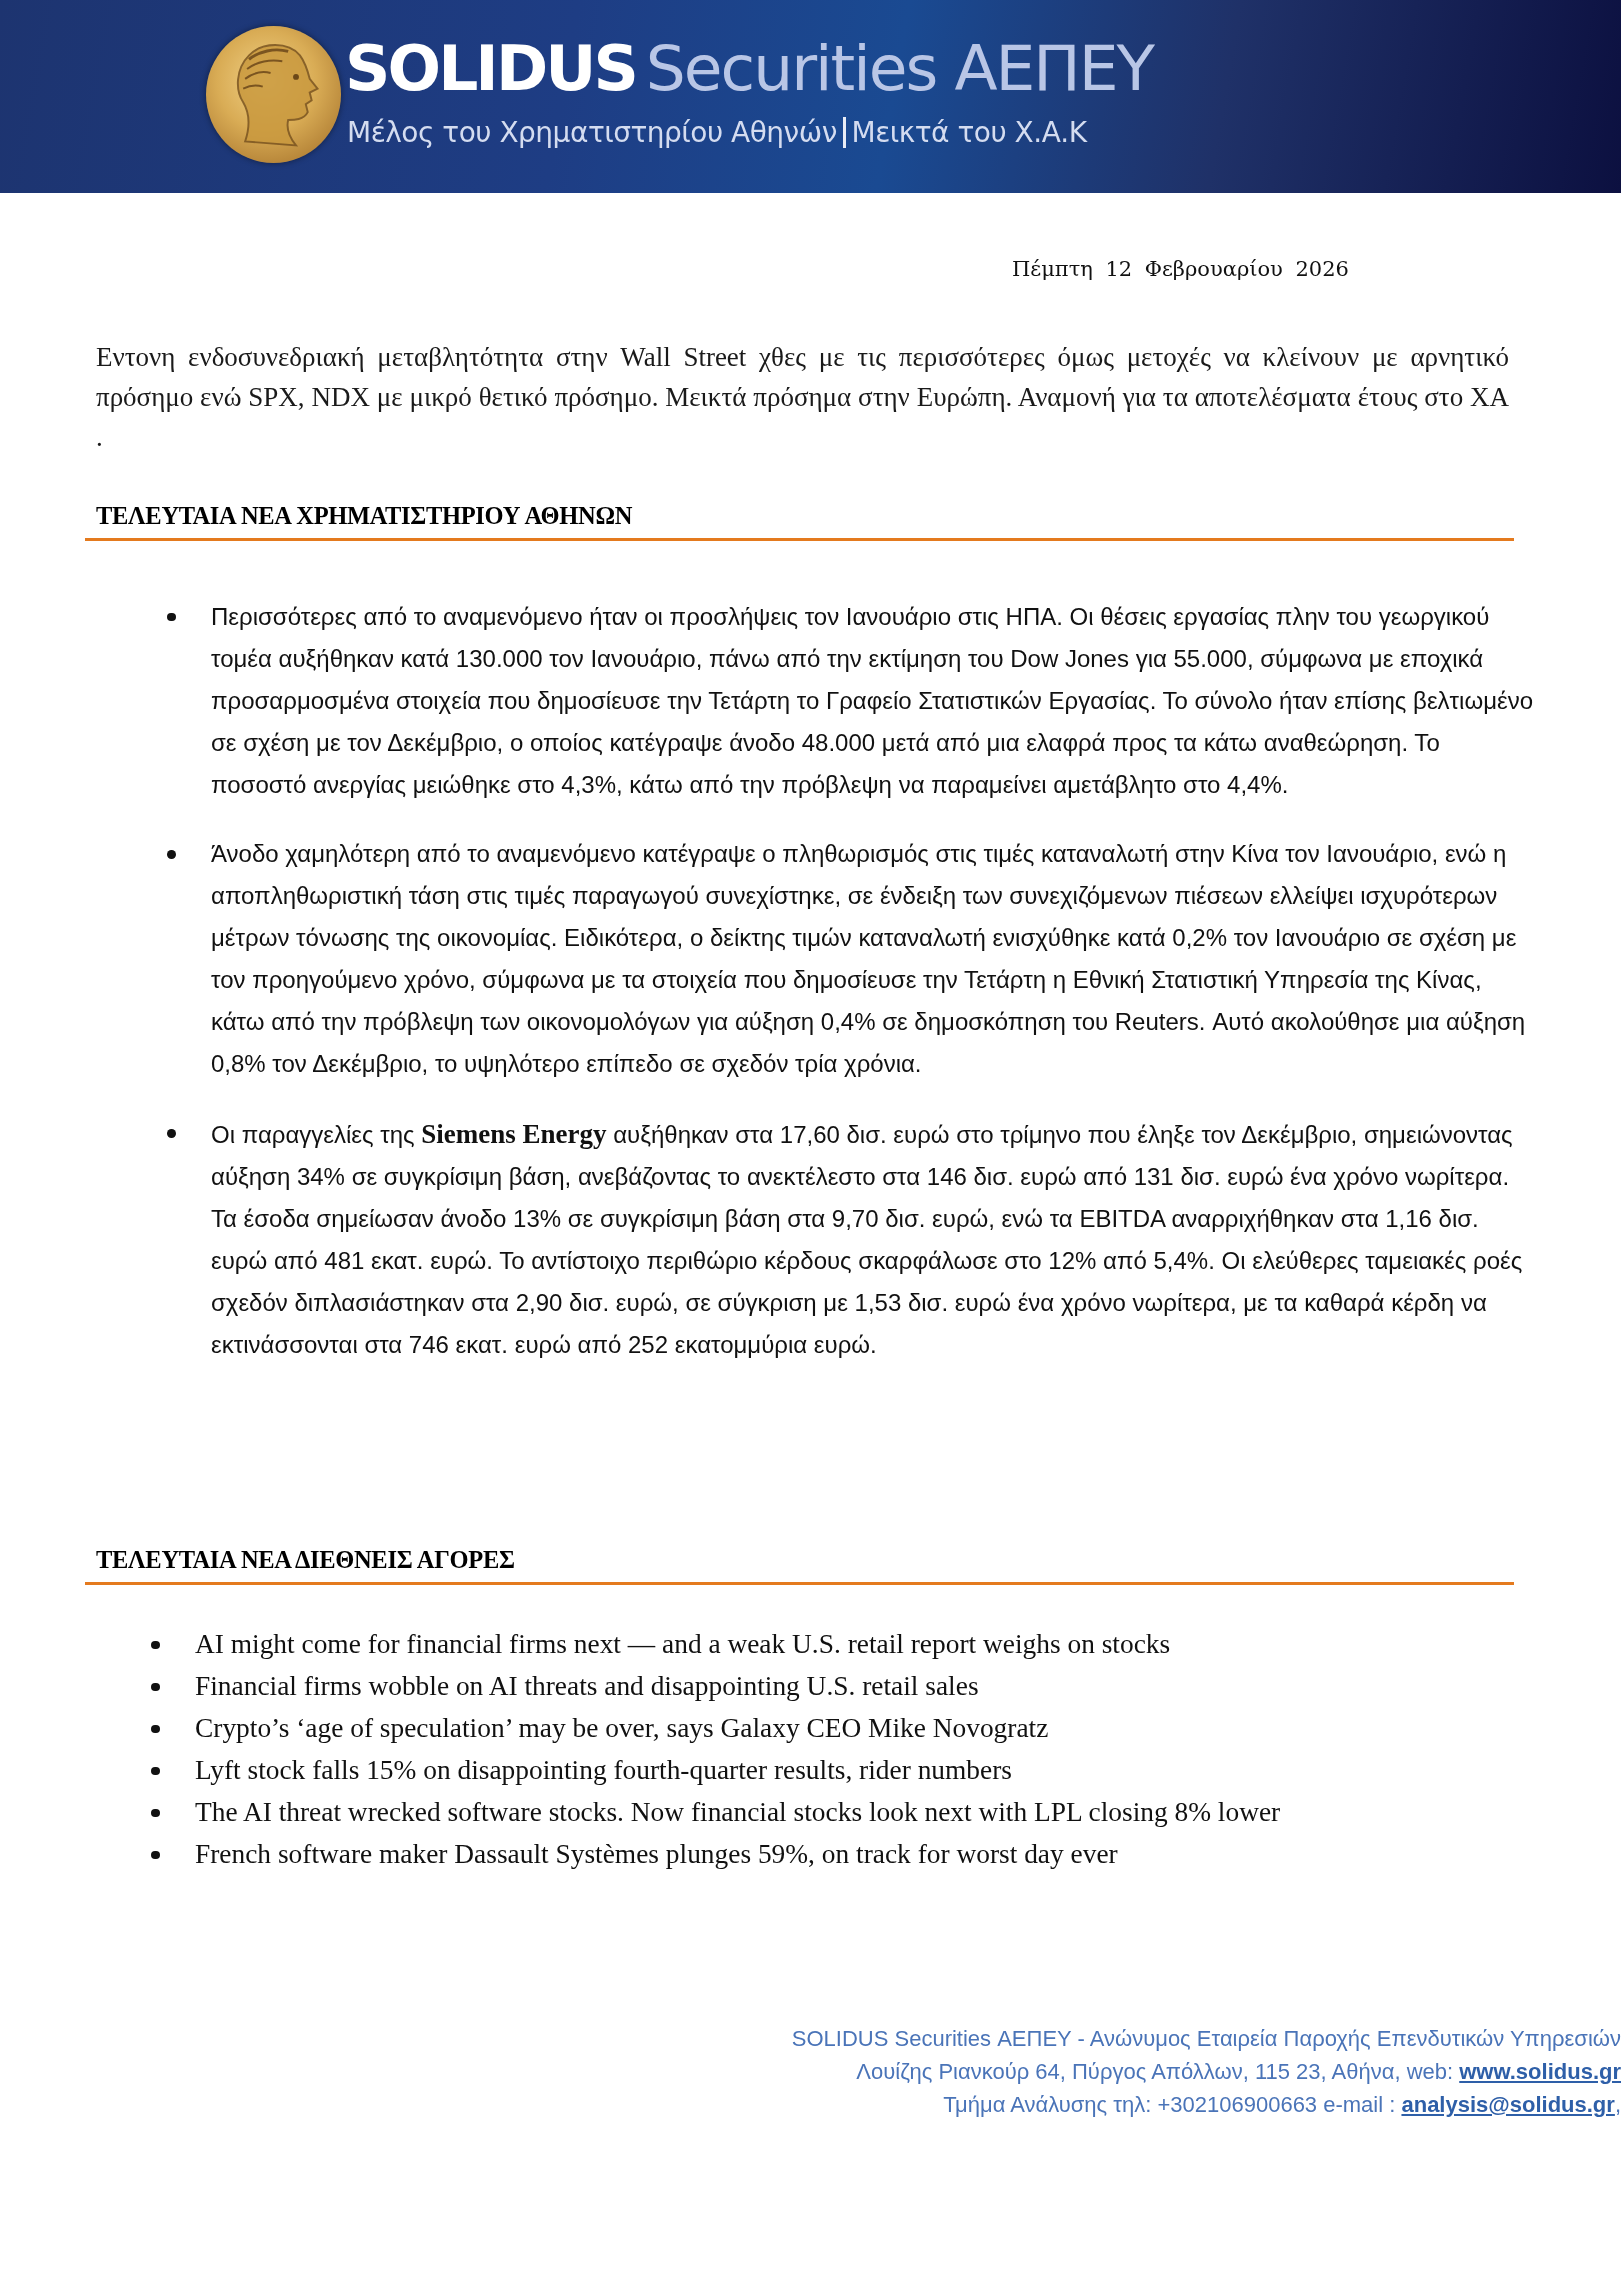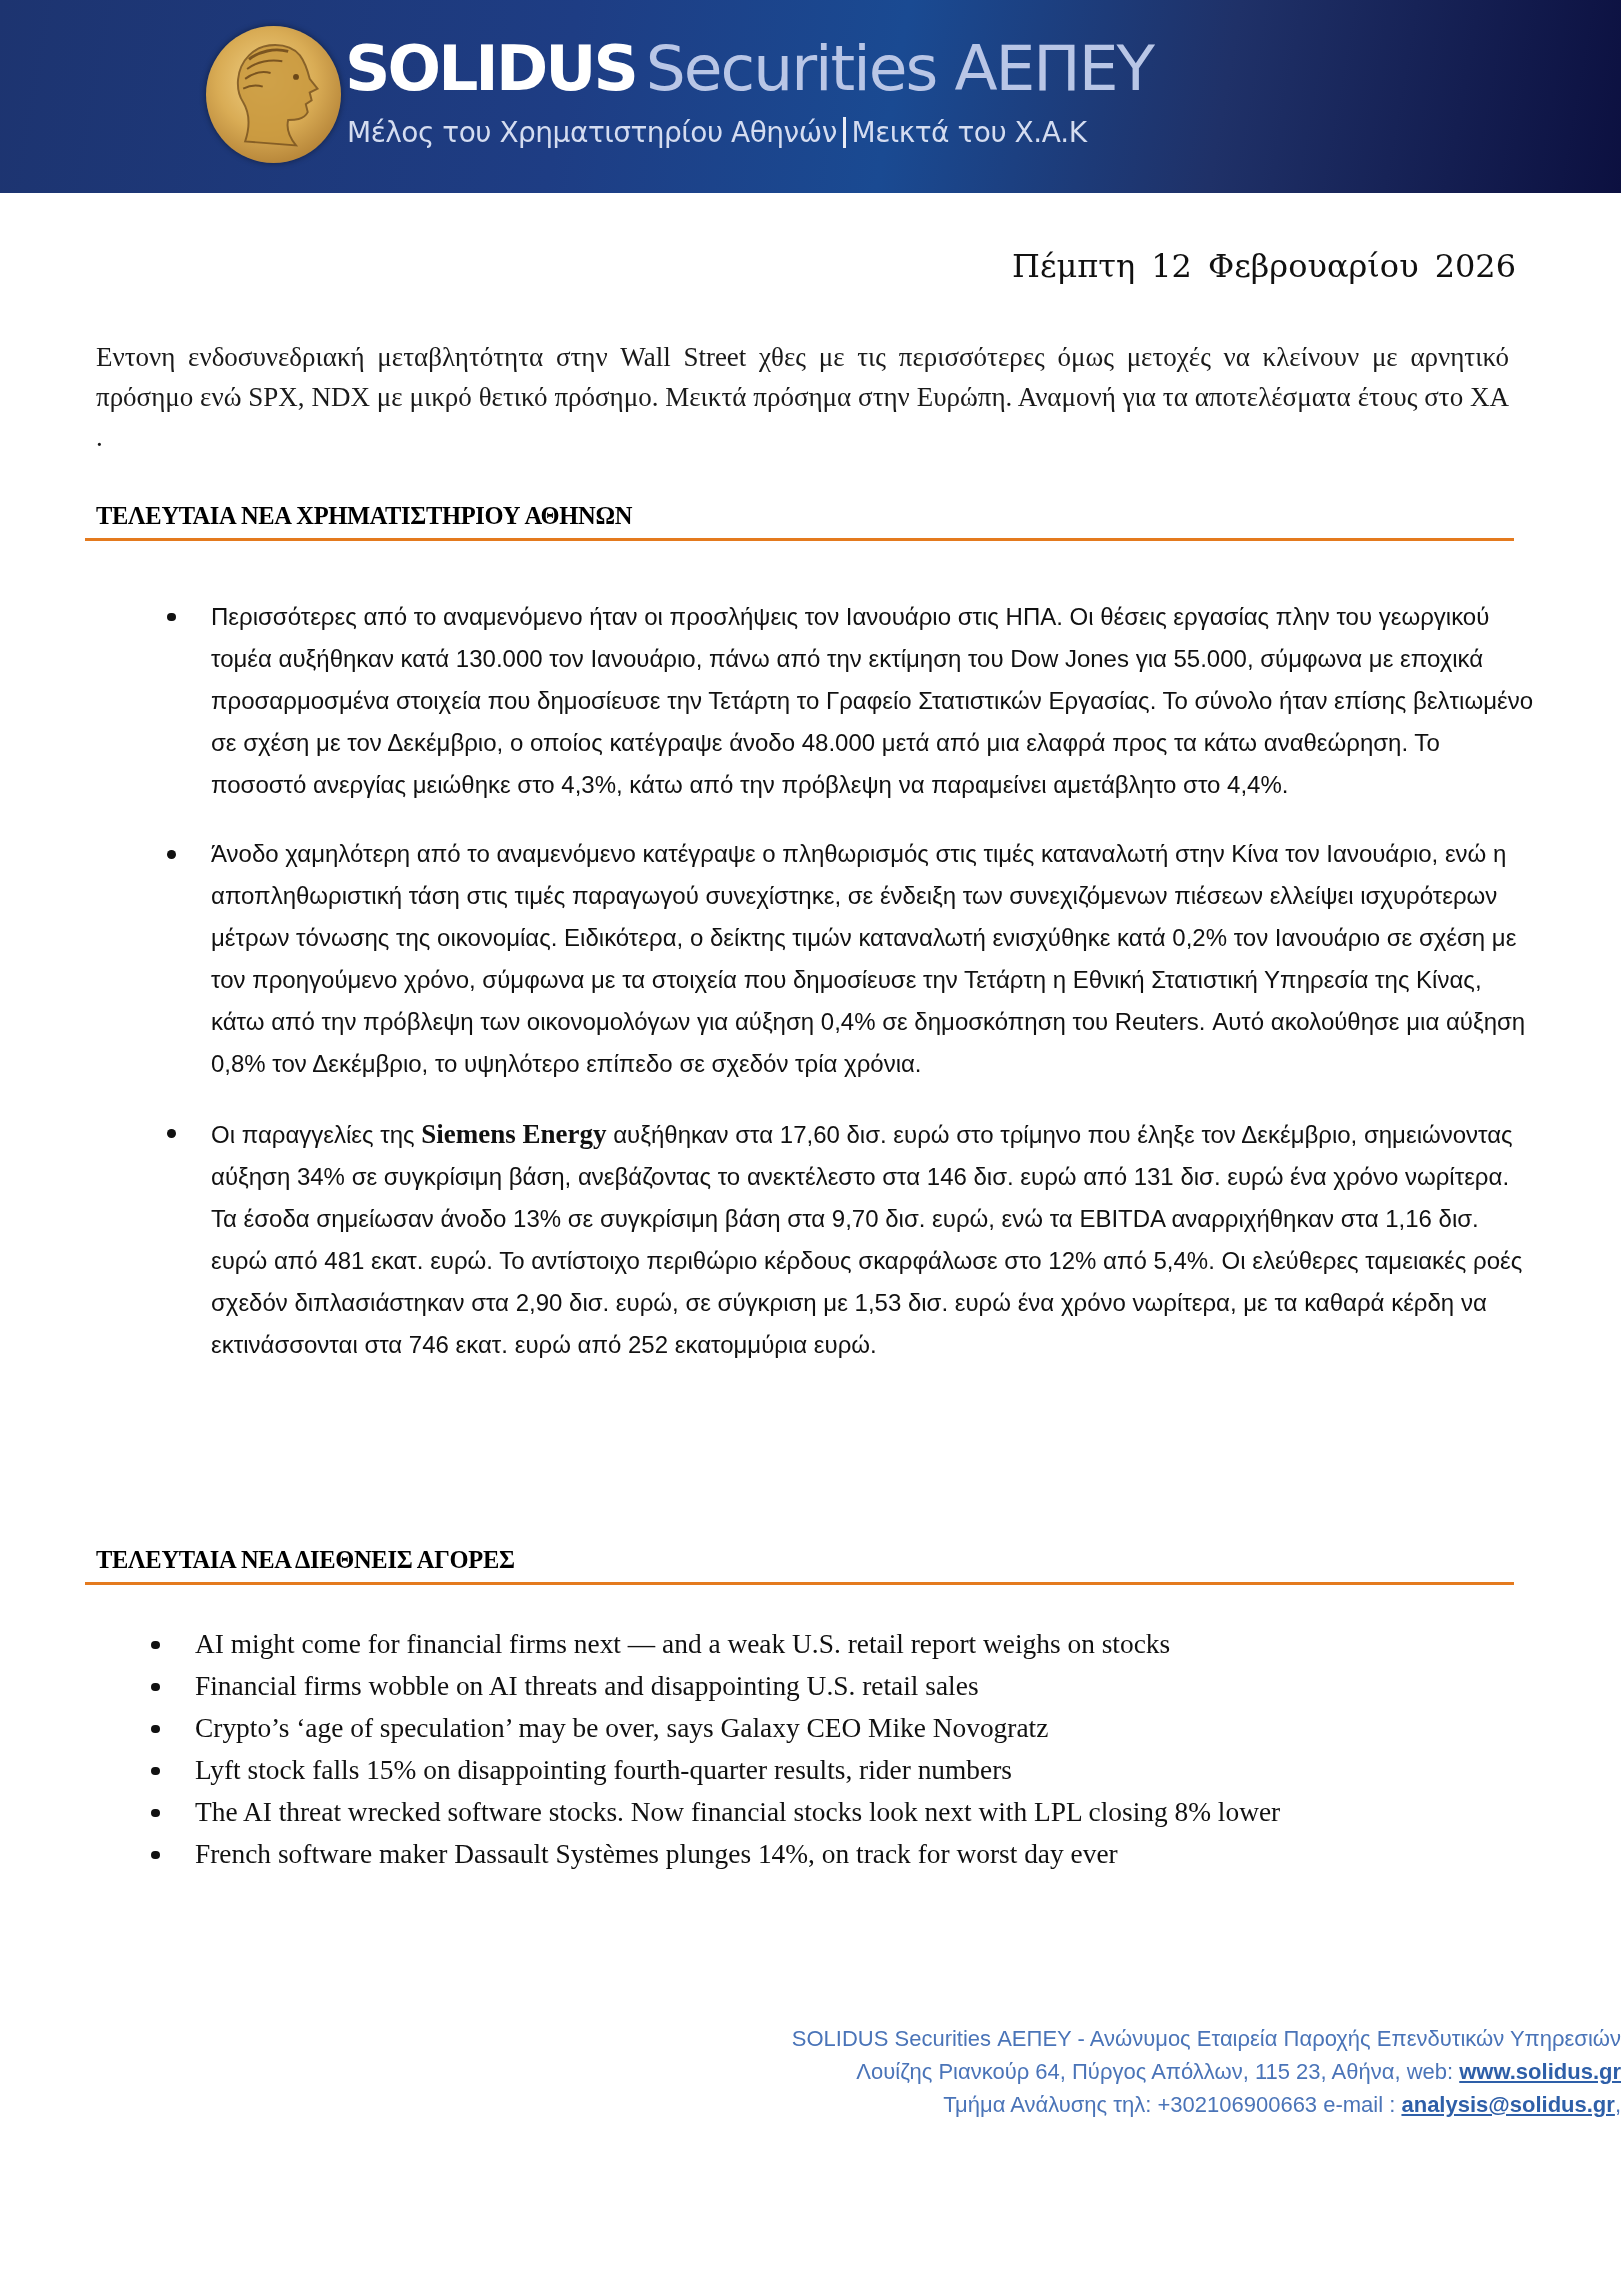--- a/index.html
+++ b/index.html
@@ -23,22 +23,22 @@
   }
   .brand .solidus { font-size: 63px; font-weight: bold; color: #ffffff; letter-spacing: -2.9px; }
   .brand .securities { font-size: 63px; color: #b9c6e6; letter-spacing: -2px; margin-left: 9.8px; }
   .tagline {
     position: absolute; left: 347px; top: 116px; white-space: nowrap;
     font-family: "DejaVu Sans", sans-serif; font-size: 28px; color: #d4dcf0; letter-spacing: -0.5px;
   }
   .tagline .sep { display: inline-block; width: 2.9px; height: 31px; background: #e8ecf6; vertical-align: -5.9px; margin: 0 5.9px; }
 
   .date {
-    position: absolute; left: 1012px; top: 247px;
-    font-family: "DejaVu Serif", serif; font-size: 32px; color: #111; word-spacing: 5.9px;
+    position: absolute; left: 1012px; top: 257px;
+    font-family: "DejaVu Serif", serif; font-size: 21px; color: #111; word-spacing: 5.9px;
   }
 
   .intro {
     position: absolute; left: 96px; top: 337px; width: 1413px;
     font-family: "Liberation Serif", serif; font-size: 27px; line-height: 40px; color: #1a1a1a;
     text-align: justify;
   }
 
   .section-title {
     position: absolute; left: 96px;
@@ -117,21 +117,21 @@
 
 <div class="section-title" style="top:1546px;text-align:right;">ΤΕΛΕΥΤΑΙΑ ΝΕΑ ΔΙΕΘΝΕΙΣ ΑΓΟΡΕΣ</div>
 <div class="rule" style="top:1582px;"></div>
 
 <ul class="en-list">
   <li><span class="bullet"></span><span>AI might come for financial firms next — and a weak U.S. retail report weighs on stocks</span></li>
   <li><span class="bullet"></span><span>Financial firms wobble on AI threats and disappointing U.S. retail sales</span></li>
   <li><span class="bullet"></span><span>Crypto’s ‘age of speculation’ may be over, says Galaxy CEO Mike Novogratz</span></li>
   <li><span class="bullet"></span><span>Lyft stock falls 15% on disappointing fourth-quarter results, rider numbers</span></li>
   <li><span class="bullet"></span><span>The AI threat wrecked software stocks. Now financial stocks look next with LPL closing 8% lower</span></li>
-  <li><span class="bullet"></span><span>French software maker Dassault Systèmes plunges 14%, on track for worst day ever</span></li>
+  <li><span class="bullet"></span><span>French software maker Dassault Systèmes plunges 59%, on track for worst day ever</span></li>
 </ul>
 
 <div class="footer">
   <div>SOLIDUS Securities ΑΕΠΕΥ - Ανώνυμος Εταιρεία Παροχής Επενδυτικών Υπηρεσιών</div>
   <div>
     <span>Λουίζης Ριανκούρ 64, Πύργος Απόλλων, 115 23, Αθήνα, web: </span><a>www.solidus.gr</a>
   </div>
   <div>
     <span>Τμήμα Ανάλυσης τηλ: +302106900663  e-mail : </span><a>analysis@solidus.gr</a><span>,</span>
   </div>

